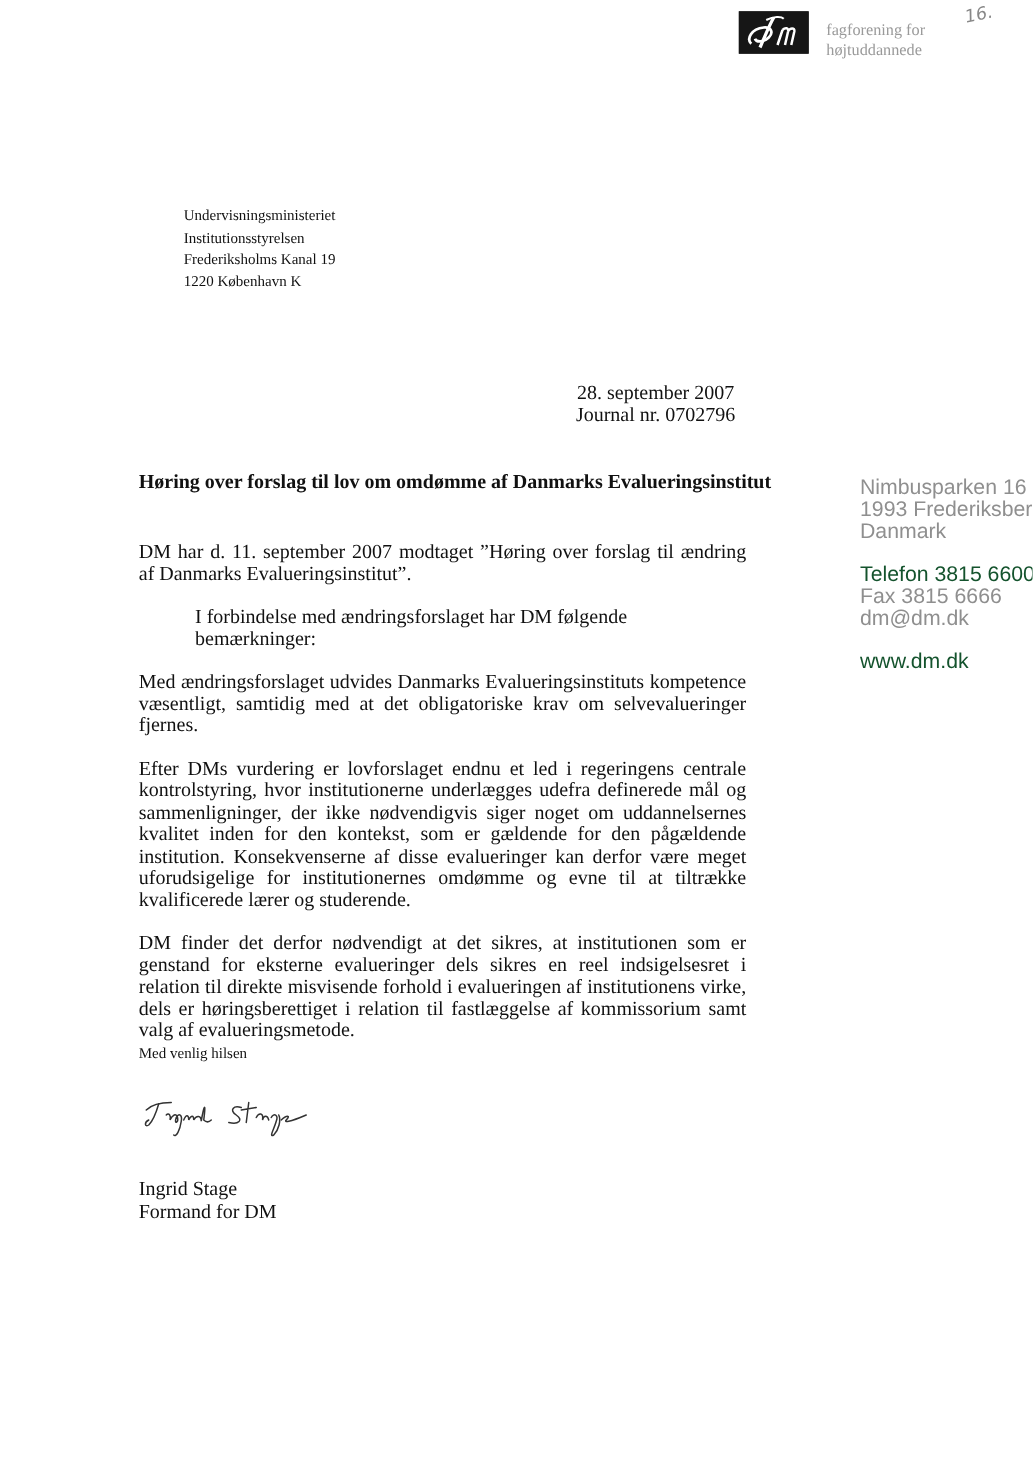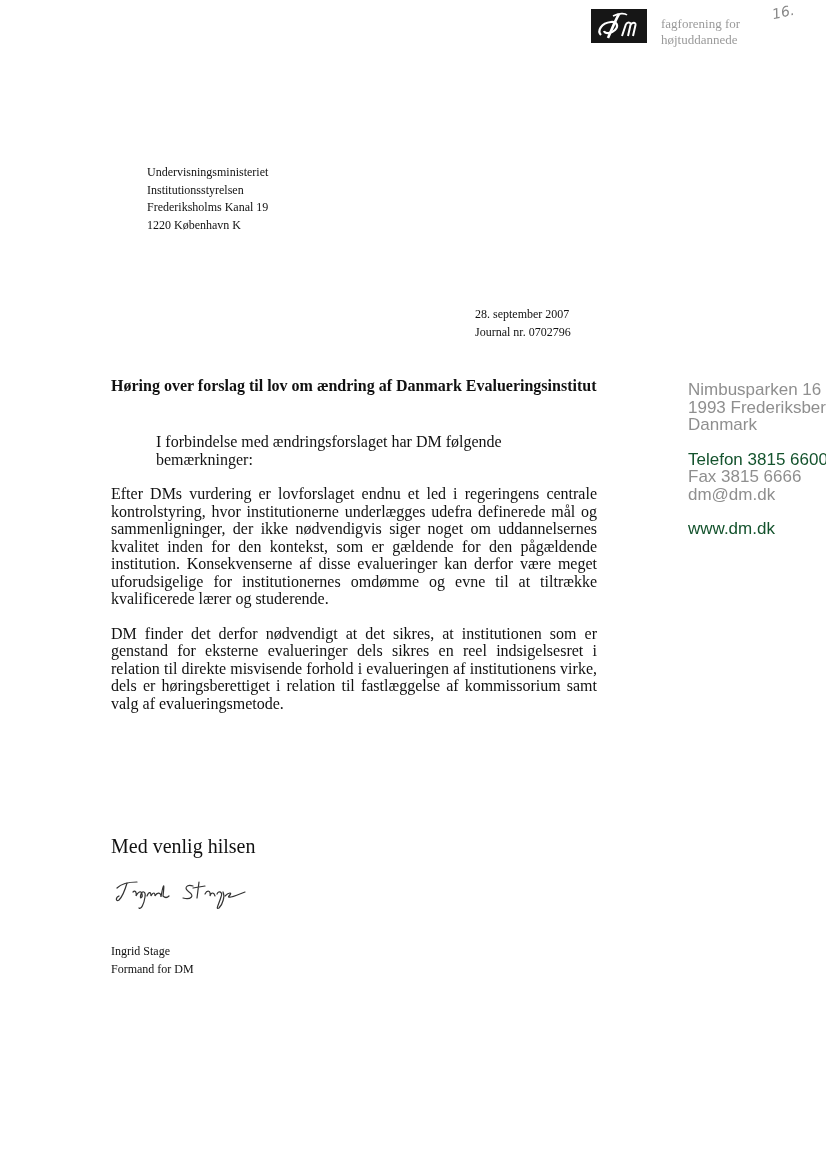--- a/index.html
+++ b/index.html
@@ -45,24 +45,24 @@
     .recipient {
       left: 111px; top: 164px;
       font-size: 12px;
       line-height: 17.5px;
       margin-left: 36px;
     }
     .recipient div { white-space: nowrap; }
 
     
     .dateblock {
-      left: 475px; top: 306px;
+      left: 456px; top: 306px;
       width: 137px;
-      text-align: left;
-      font-size: 12px;
+      text-align: center;
+      font-size: 16px;
       line-height: 17.5px;
     }
     .dateblock div { white-space: nowrap; }
 
     
     .contact {
       left: 688px; top: 381px;
       font-family: "Liberation Sans", "DejaVu Sans", sans-serif;
       font-size: 17px;
       line-height: 17.5px;
@@ -86,30 +86,30 @@
       line-height: 17.5px;
     }
     .body-text p {
       margin: 0 0 17px 0;
       text-align: justify;
     }
     .body-text p.nojust { text-align: left; margin-left: 45px; }
 
     .closing {
       left: 111px; top: 835px;
-      font-size: 20px;
+      font-size: 12px;
       white-space: nowrap;
     }
     .signature {
       left: 111px; top: 870px;
       width: 160px; height: 50px;
     }
     .signer {
       left: 111px; top: 943px;
-      font-size: 12px;
+      font-size: 16px;
       line-height: 17.5px;
     }
     .signer div { white-space: nowrap; }
   </style>
 </head>
 <body>
 
 <div class="abs logo-box">
   <svg viewBox="0 0 56 34">
     <rect x="0" y="0" width="56" height="34" fill="#161616"></rect>
@@ -142,24 +142,26 @@
   <div>1993 Frederiksberg</div>
   <div>Danmark</div>
   <div class="gap"></div>
   <div class="dark">Telefon 3815 6600</div>
   <div>Fax 3815 6666</div>
   <div>dm@dm.dk</div>
   <div class="gap"></div>
   <div class="dark">www.dm.dk</div>
 </div>
 
-<div class="abs subject">Høring over forslag til lov om ændring af Danmark Evalueringsinstitut</div>
+<div class="abs subject">Høring over forslag til lov om omdømme af Danmarks Evalueringsinstitut</div>
 
 <div class="abs body-text">
+  <p>DM har d. 11. september 2007 modtaget ”Høring over forslag til ændring af Danmarks Evalueringsinstitut”.</p>
   <p class="nojust">I forbindelse med ændringsforslaget har DM følgende bemærkninger:</p>
+  <p>Med ændringsforslaget udvides Danmarks Evalueringsinstituts kompetence væsentligt, samtidig med at det obligatoriske krav om selvevalueringer fjernes.</p>
   <p>Efter DMs vurdering er lovforslaget endnu et led i regeringens centrale kontrolstyring, hvor institutionerne underlægges udefra definerede mål og sammenligninger, der ikke nødvendigvis siger noget om uddannelsernes kvalitet inden for den kontekst, som er gældende for den pågældende institution. Konsekvenserne af disse evalueringer kan derfor være meget uforudsigelige for institutionernes omdømme og evne til at tiltrække kvalificerede lærer og studerende.</p>
   <p>DM finder det derfor nødvendigt at det sikres, at institutionen som er genstand for eksterne evalueringer dels sikres en reel indsigelsesret i relation til direkte misvisende forhold i evalueringen af institutionens virke, dels er høringsberettiget i relation til fastlæggelse af kommissorium samt valg af evalueringsmetode.</p>
 </div>
 
 <div class="abs closing">Med venlig hilsen</div>
 
 <div class="abs signature">
   <svg width="160" height="50" viewBox="0 0 160 50">
     <g stroke="#333" stroke-width="1.2" fill="none" stroke-linecap="round">
       <path d="M6 18 C 10 14, 18 12, 26 12"></path>

